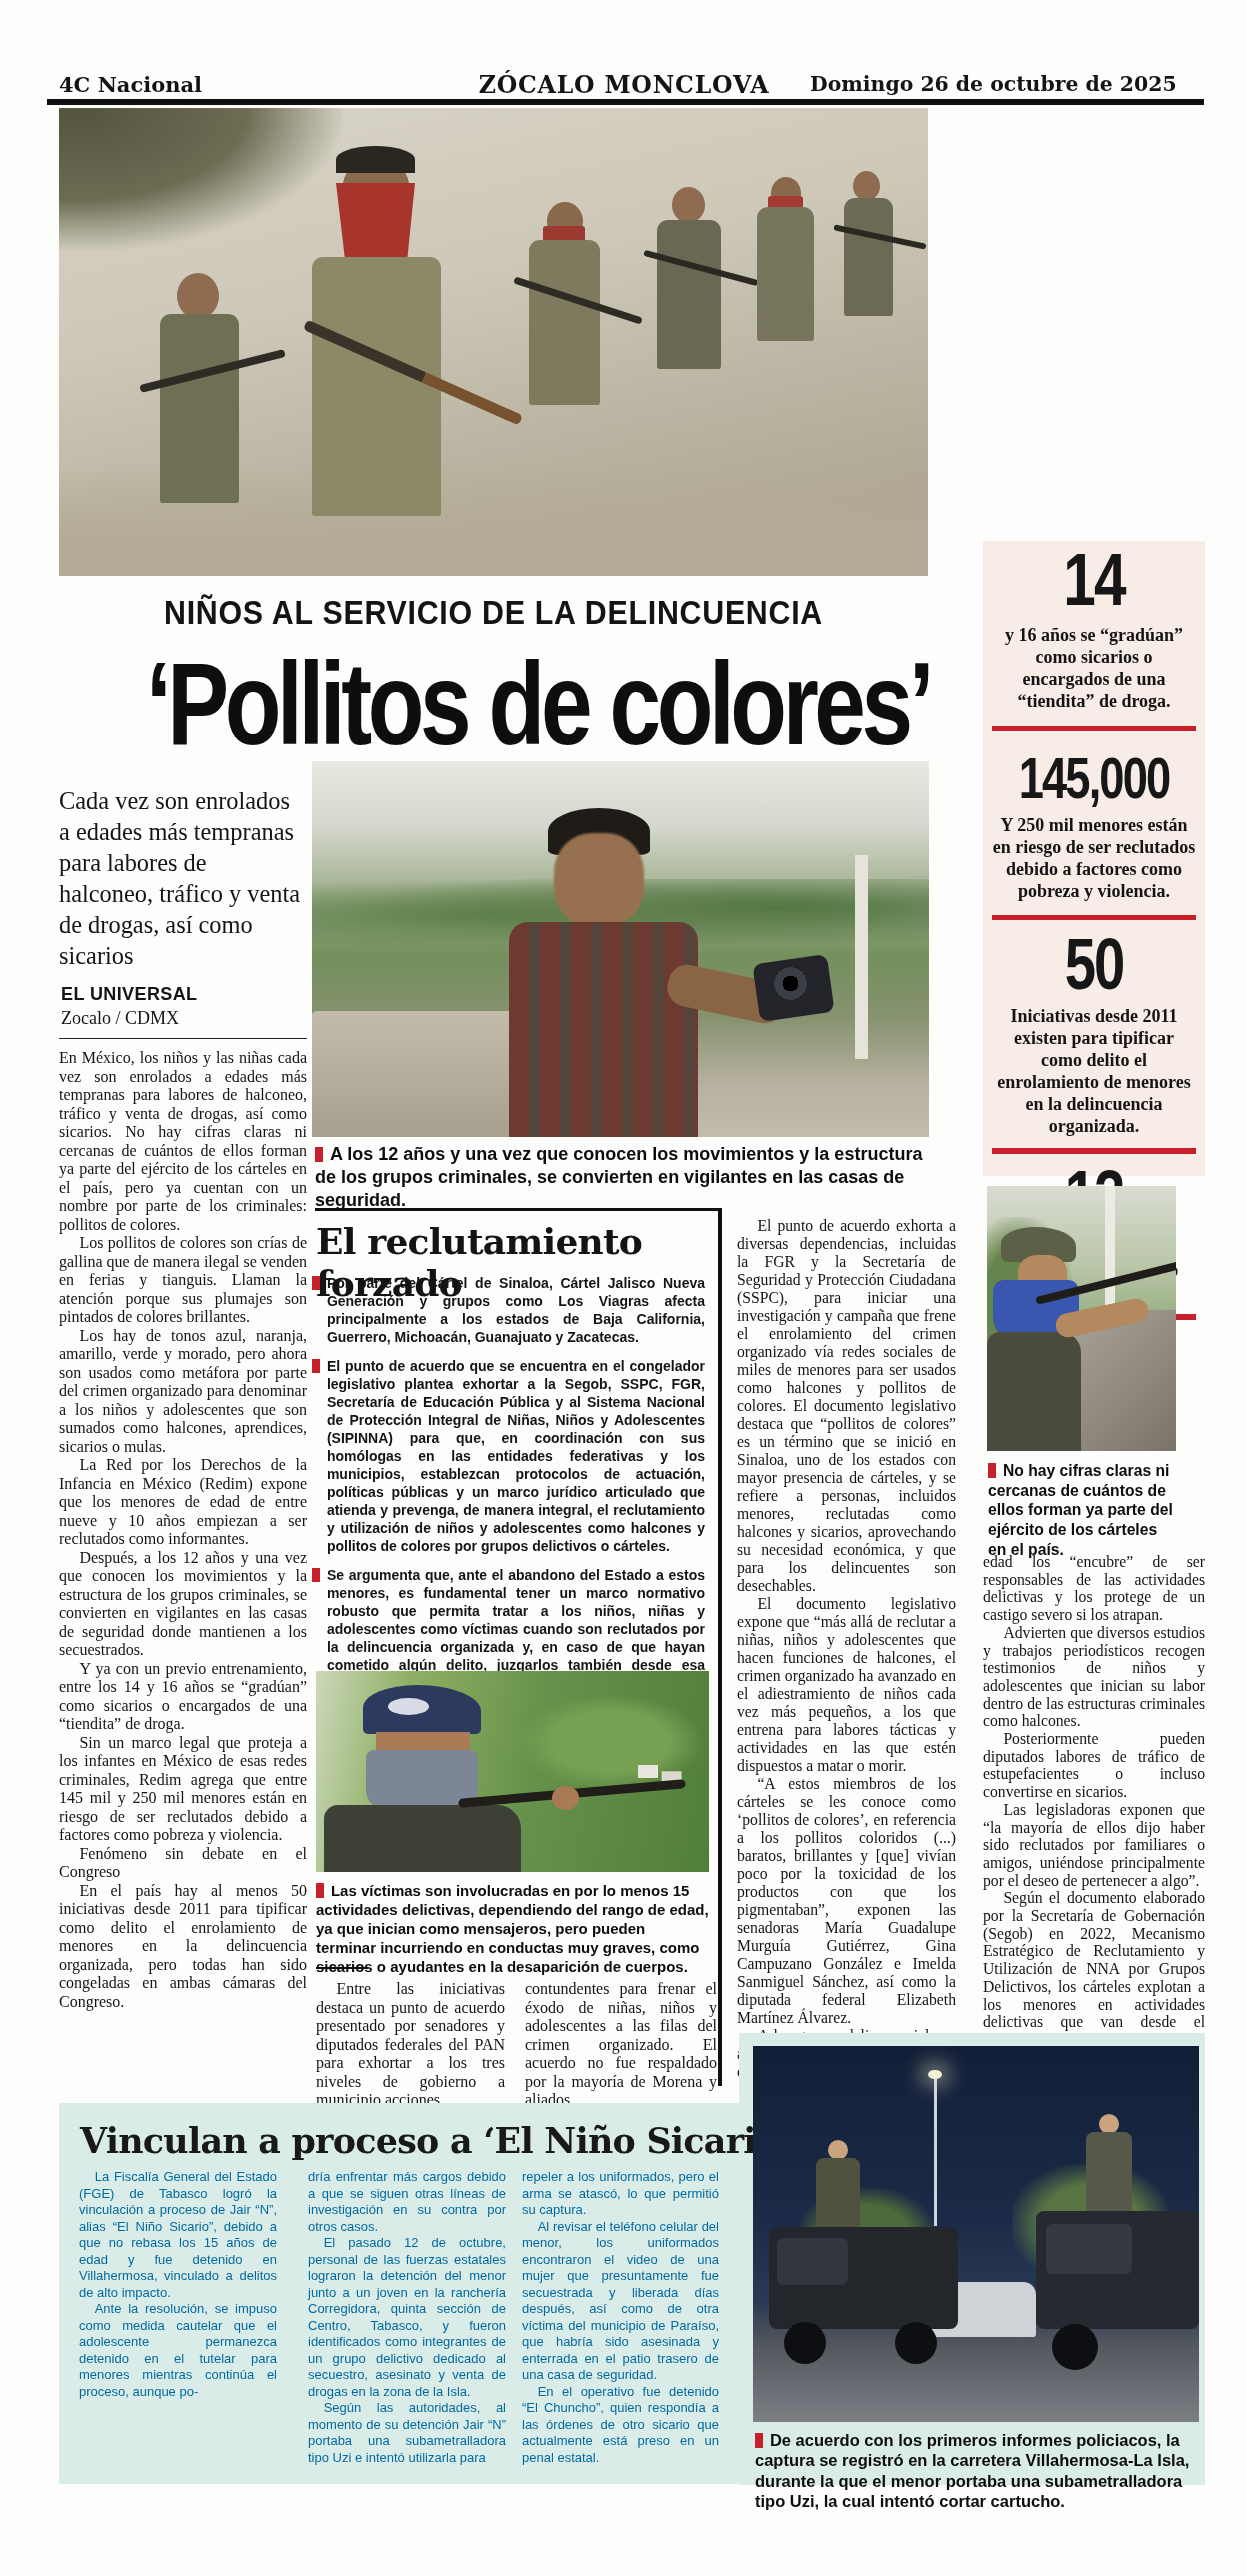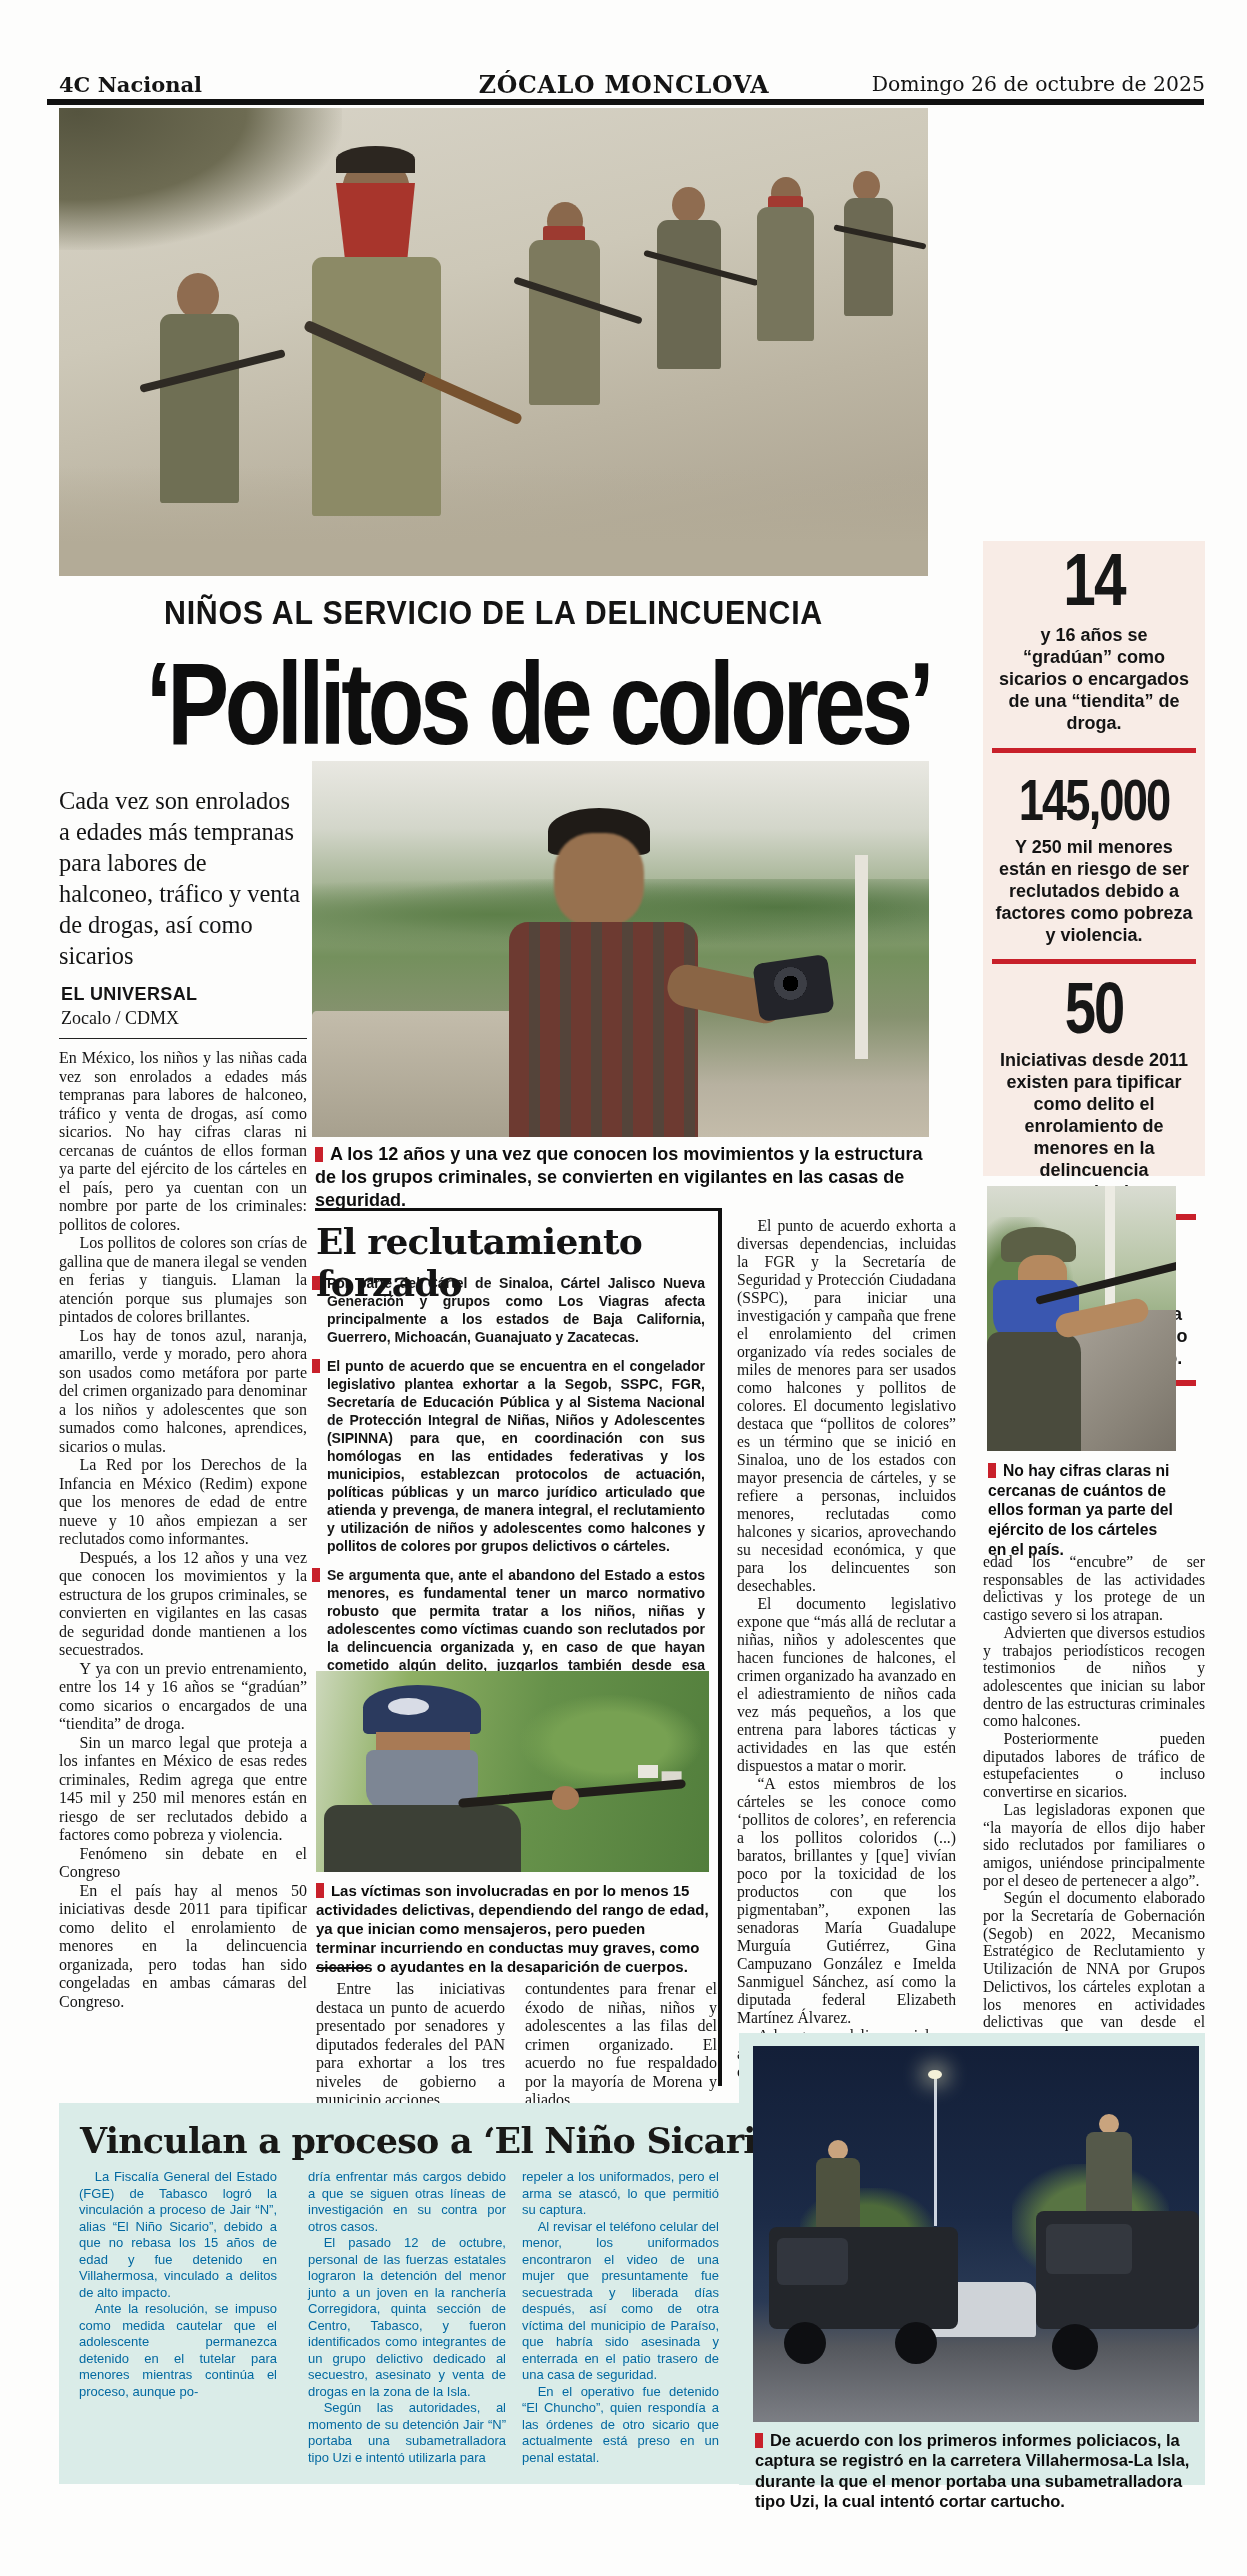--- a/index.html
+++ b/index.html
@@ -39,21 +39,21 @@
   
   .box-title{font-family:"DejaVu Serif",serif;font-weight:bold;font-size:36px;letter-spacing:-0.8px;}
   .bullet-para{display:flex;margin-bottom:11px;font-family:"Liberation Sans",sans-serif;font-weight:bold;
                font-size:14px;line-height:18px;text-align:justify;}
   .bullet-para .redsq{flex:0 0 7.9px;height:14px;margin-top:1.6px;}
 
   
   .stats{background:#f8ece6;}
   .stat-num{font-family:"Liberation Sans",sans-serif;font-weight:bold;color:#171717;text-align:center;
             transform:scaleX(.78);transform-origin:center;letter-spacing:-2.4px;white-space:nowrap;}
-  .stat-text{font-family:Liberation Sans, sans-serif;font-weight:bold;font-size:18px;line-height:22px;text-align:center;}
+  .stat-text{font-family:Liberation Serif, serif;font-weight:bold;font-size:18px;line-height:22px;text-align:center;}
   .redline{height:5.5px;background:#c8202a;margin:0 9.4px;}
 
   
   .teal{background:#daece8;}
   .teal-headline{font-family:"DejaVu Serif",serif;font-weight:bold;font-size:36px;letter-spacing:-0.8px;color:#191917;
                  transform:scaleX(.97);transform-origin:left;white-space:nowrap;}
   .teal-col p{margin:0;font-family:"Liberation Sans",sans-serif;font-size:13px;line-height:16.5px;
               text-align:justify;text-indent:15.7px;color:#0369a1;}
   .teal-col p.noind{text-indent:0;}
 
@@ -63,21 +63,21 @@
   .kid-body{border-radius:11px 11px 3.1px 3.1px;}
   .head{border-radius:50%;}
 </style>
 </head>
 <body>
 
 <div class="page">
 
   <div class="abs mast-section" style="left:59px;top:72px;">4C Nacional</div>
   <div class="abs mast-title" style="left:0;top:71px;width:1248px;text-align:center;">ZÓCALO MONCLOVA</div>
-  <div class="abs mast-date" style="left:810px;top:72px;width:395px;text-align:right;">Domingo 26 de octubre de 2025</div>
+  <div class="abs mast-date" style="left:810px;top:72px;width:395px;text-align:left;font-weight:bold;">Domingo 26 de octubre de 2025</div>
   <div class="abs mast-rule" style="left:47px;top:99px;width:1157px;"></div>
 
   <div class="photo" style="left:59px;top:108px;width:869px;height:468px;background:linear-gradient(168deg,#d8d4c8 0%,#cdc8b8 38%,#bcb5a3 65%,#a89f8c 100%);">
     <div class="ph-el" style="left:-47px;top:-31px;width:330px;height:173px;background:radial-gradient(ellipse at 20% 20%,#55543f 0%,#6d6b52 45%,transparent 72%);"></div>
     <div class="ph-el" style="left:0;bottom:0;width:100%;height:110px;background:linear-gradient(180deg,transparent,#b3ab97 70%);"></div>
 
     <div class="ph-el head" style="left:283px;top:47px;width:68px;height:72px;background:#8a6a4e;"></div>
     <div class="ph-el" style="left:277px;top:38px;width:79px;height:27px;border-radius:50% 50% 0 0;background:#2c2620;"></div>
     <div class="ph-el" style="left:277px;top:75px;width:79px;height:94px;background:#a8352c;clip-path:polygon(0 0,100% 0,88% 100%,14% 100%);"></div>
     <div class="ph-el kid-body" style="left:253px;top:149px;width:129px;height:259px;background:#8c8a66;"></div>

